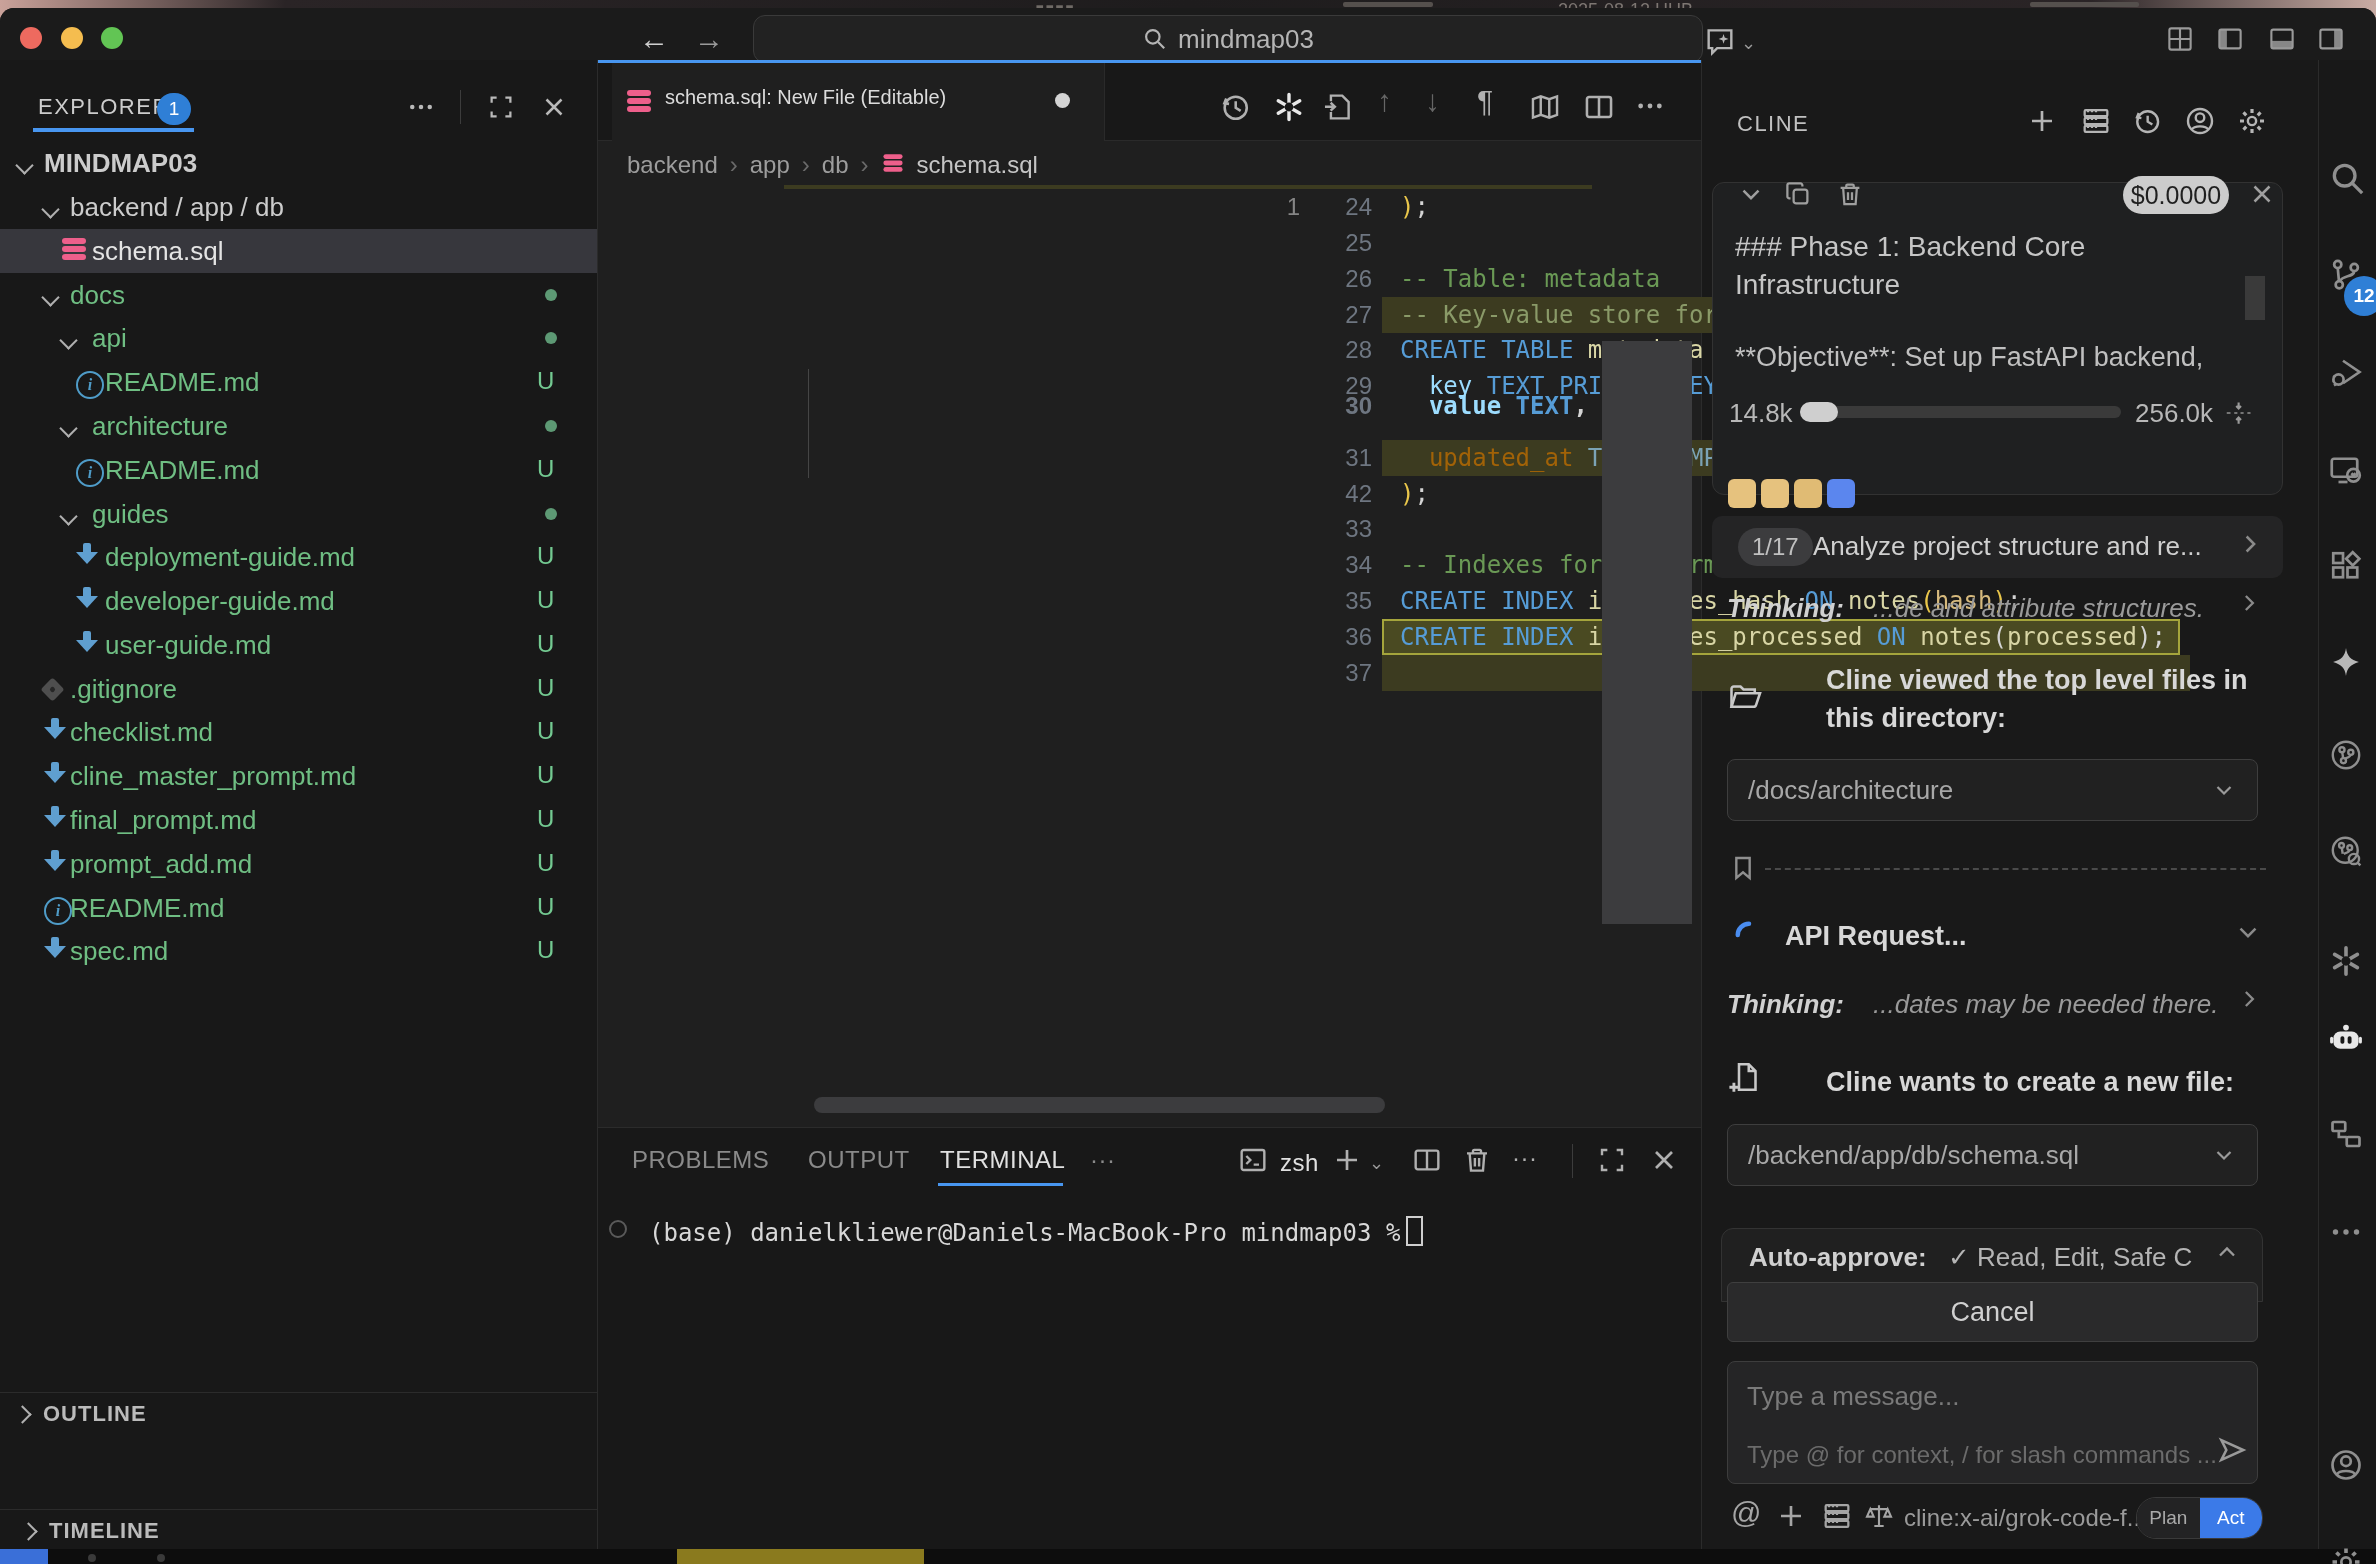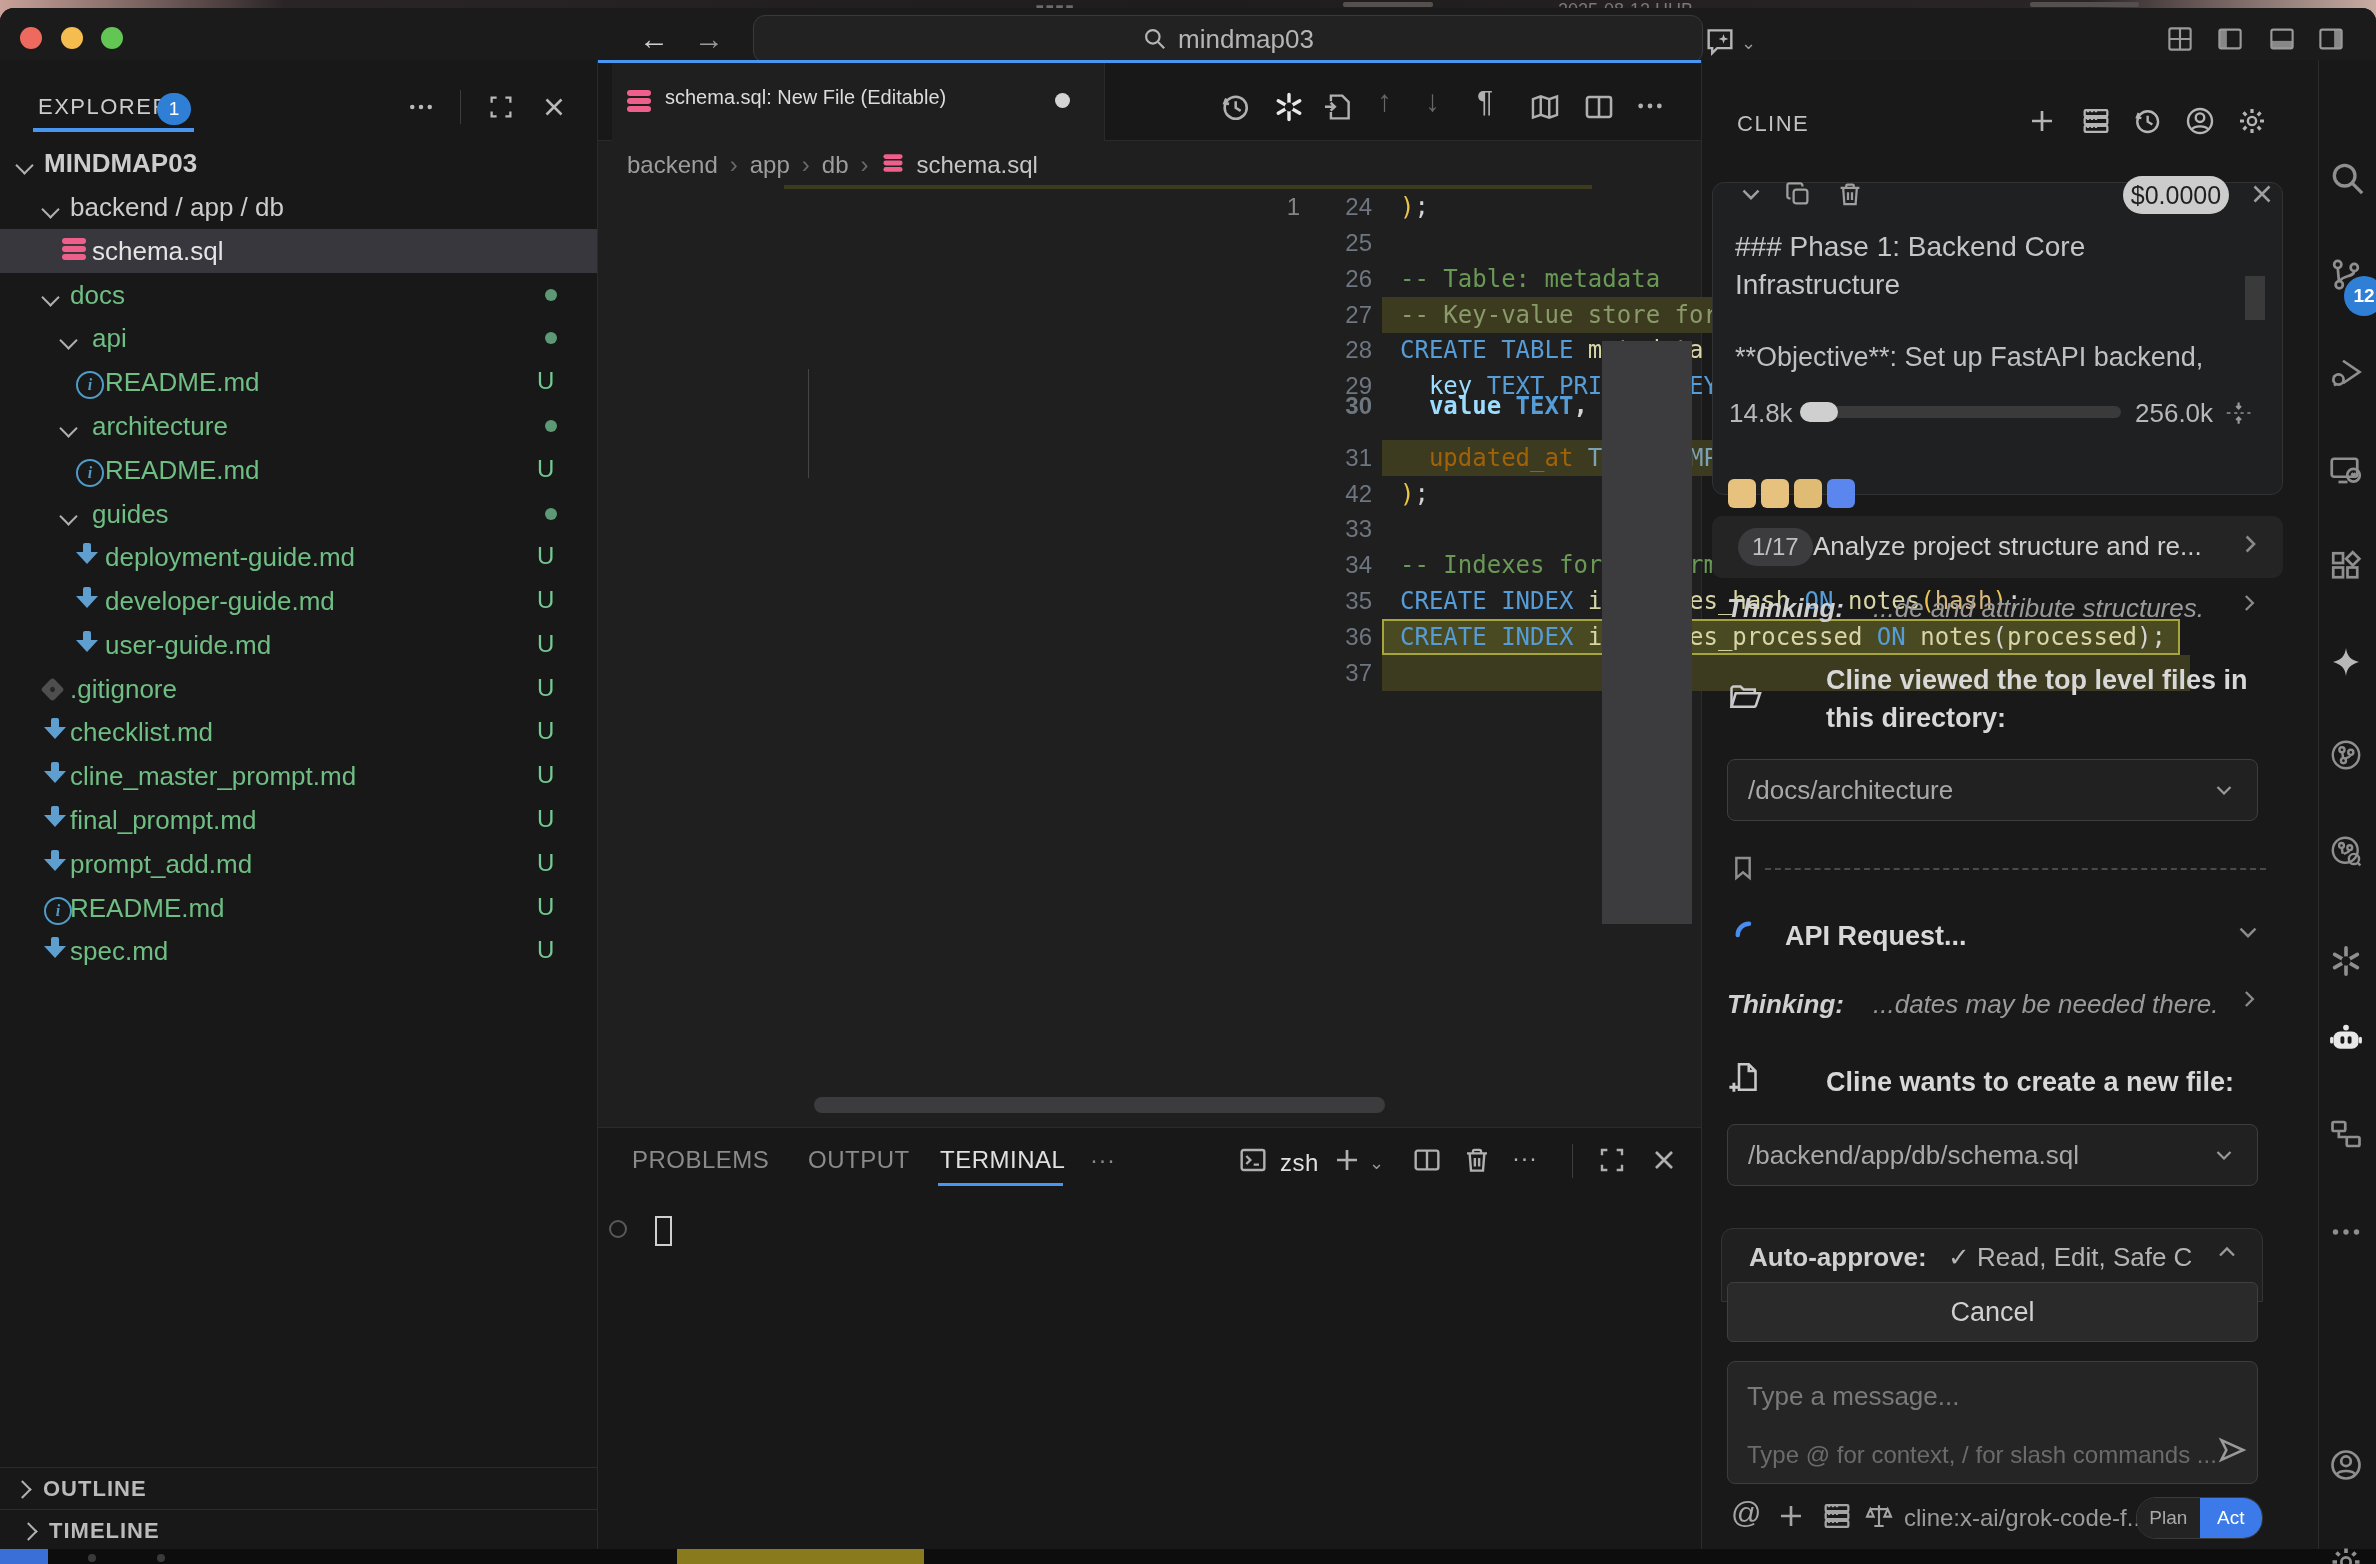--- a/index.html
+++ b/index.html
@@ -479,21 +479,21 @@
       <div class="lbl" style="position: absolute; left: 70px; color: rgb(111, 190, 131);">README.md</div>
       <div class="marker" style="left: 537px; top: 7px;">U</div>
     </div>
     <div class="abs trow" style="top: 929px;">
       <div style="position: absolute; left: 44px;"><span class="md-ic"><span class="stem"></span><span class="head"></span></span></div>
       <div class="lbl" style="position: absolute; left: 70px; color: rgb(111, 190, 131);">spec.md</div>
       <div class="marker" style="left: 537px; top: 7px;">U</div>
     </div>
   </div>
 
-<div class="abs bottomrow" style="top:1467px;padding-left:16px;">
+<div class="abs bottomrow" style="top:1392px;padding-left:16px;">
   <span class="tchv"></span>
   <span>OUTLINE</span>
 </div>
 <div class="abs bottomrow" style="top:1509px;">
   <span class="tchv"></span>
   <span>TIMELINE</span>
 </div>
 
 <span class="abs" style="left:627px;top:90px;"><span class="db-ic"><i></i><i></i><i></i></span></span>
 <span class="abs" id="tab-label">schema.sql: New File (Editable)</span>
@@ -647,21 +647,21 @@
     <svg width="32" height="32" viewBox="0 0 24 24">
       <use href="#s-maximize"></use>
     </svg>
   </span>
 <span class="abs tpico" style="left:1648px;">
     <svg width="32" height="32" viewBox="0 0 24 24">
       <use href="#s-close"></use>
     </svg>
   </span>
 <div class="abs" id="term-ring"></div>
-<span class="abs mono" id="term-prompt"><span id="term-cursor"></span></span>
+<span class="abs mono" id="term-prompt"><span>(base) danielkliewer@Daniels-MacBook-Pro mindmap03 %</span><span id="term-cursor"></span></span>
 
 <span class="abs" id="cline-title">CLINE</span>
 <div class="abs" id="cline-header-icons">
     <div class="chico" style="left: 2026px;">
       <svg width="32" height="32" viewBox="0 0 24 24">
         <use href="#s-plus"></use>
       </svg>
     </div>
     <div class="chico" style="left: 2080px;">
       <svg width="32" height="32" viewBox="0 0 24 24">

